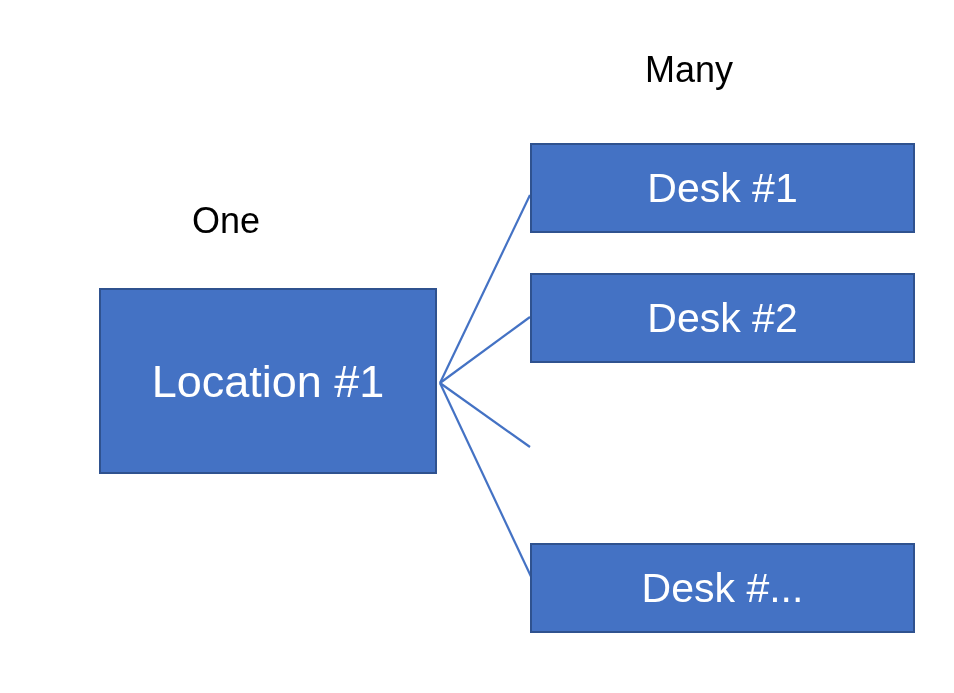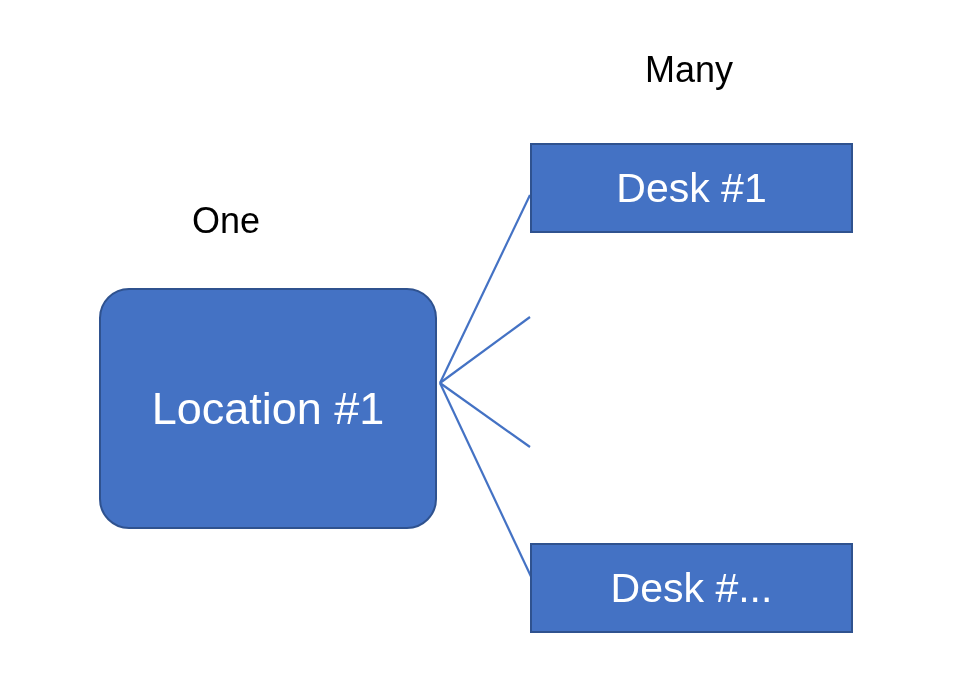--- a/index.html
+++ b/index.html
@@ -37,27 +37,26 @@
     color: #ffffff;
     font-family: "Liberation Sans", sans-serif;
     font-weight: 400;
     line-height: 1;
     white-space: nowrap;
   }
   #node-location {
     left: 99px;
     top: 288px;
     width: 338px;
-    height: 241px;
+    height: 186px;
     font-size: 45px;
-    border-radius: 30px;
   }
   .desk-box {
     left: 530px;
-    width: 323px;
+    width: 385px;
     height: 90px;
     font-size: 41px;
   }
   #node-desk-1 { top: 143px; }
   #node-desk-2 { top: 273px; }
   #node-desk-3 { top: 403px; }
   #node-desk-4 { top: 543px; text-align: center; }
 
   .side-label {
     position: absolute;
@@ -90,17 +89,18 @@
   </svg>
 
   <div class="side-label" id="label-one">One</div>
 
   <div class="side-label" id="label-many">Many</div>
 
   <div class="node-box" id="node-location">Location #1</div>
 
   <div class="node-box desk-box" id="node-desk-1">Desk #1</div>
 
+  <div class="node-box desk-box" id="node-desk-2">Desk #2</div>
 
 
   <div class="node-box desk-box" id="node-desk-4">Desk #...</div>
 
 </div>
 
 </body></html>

